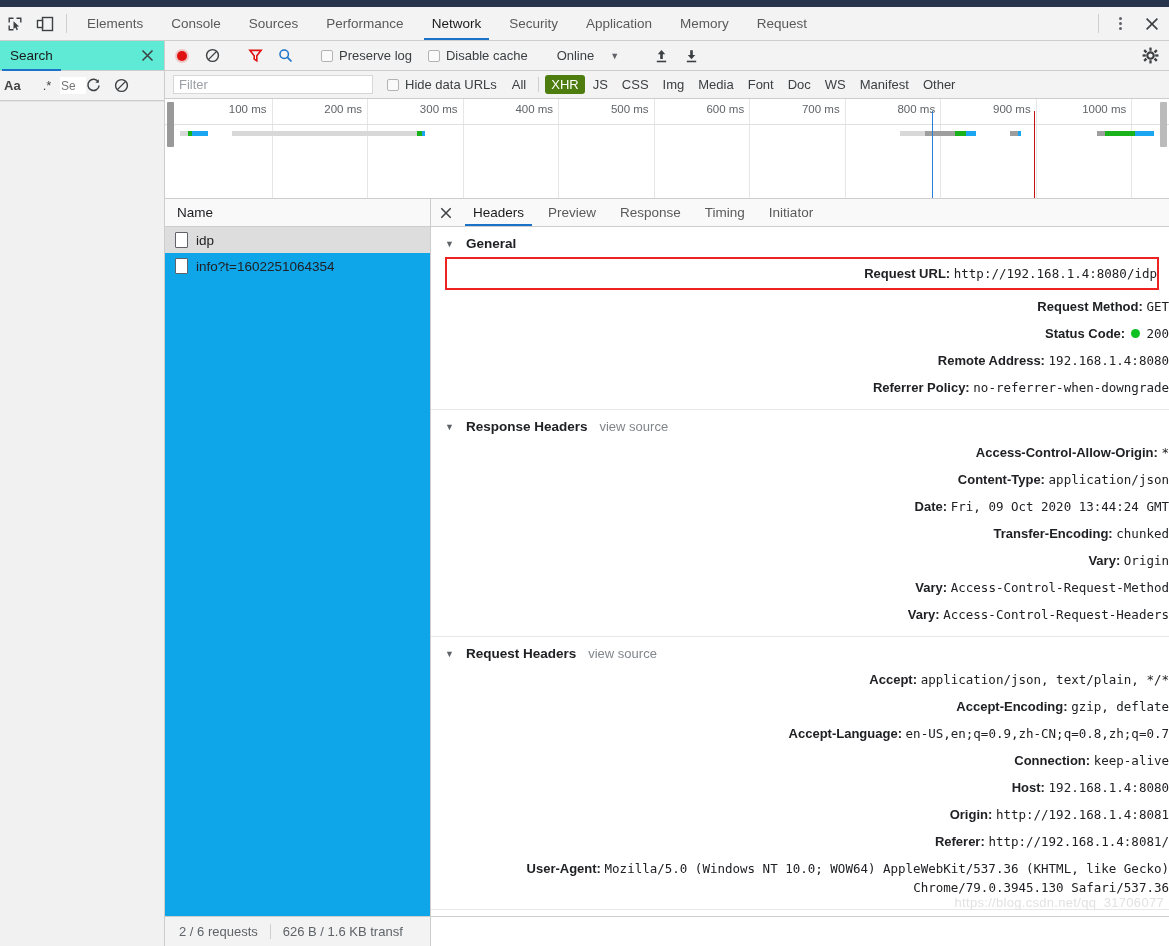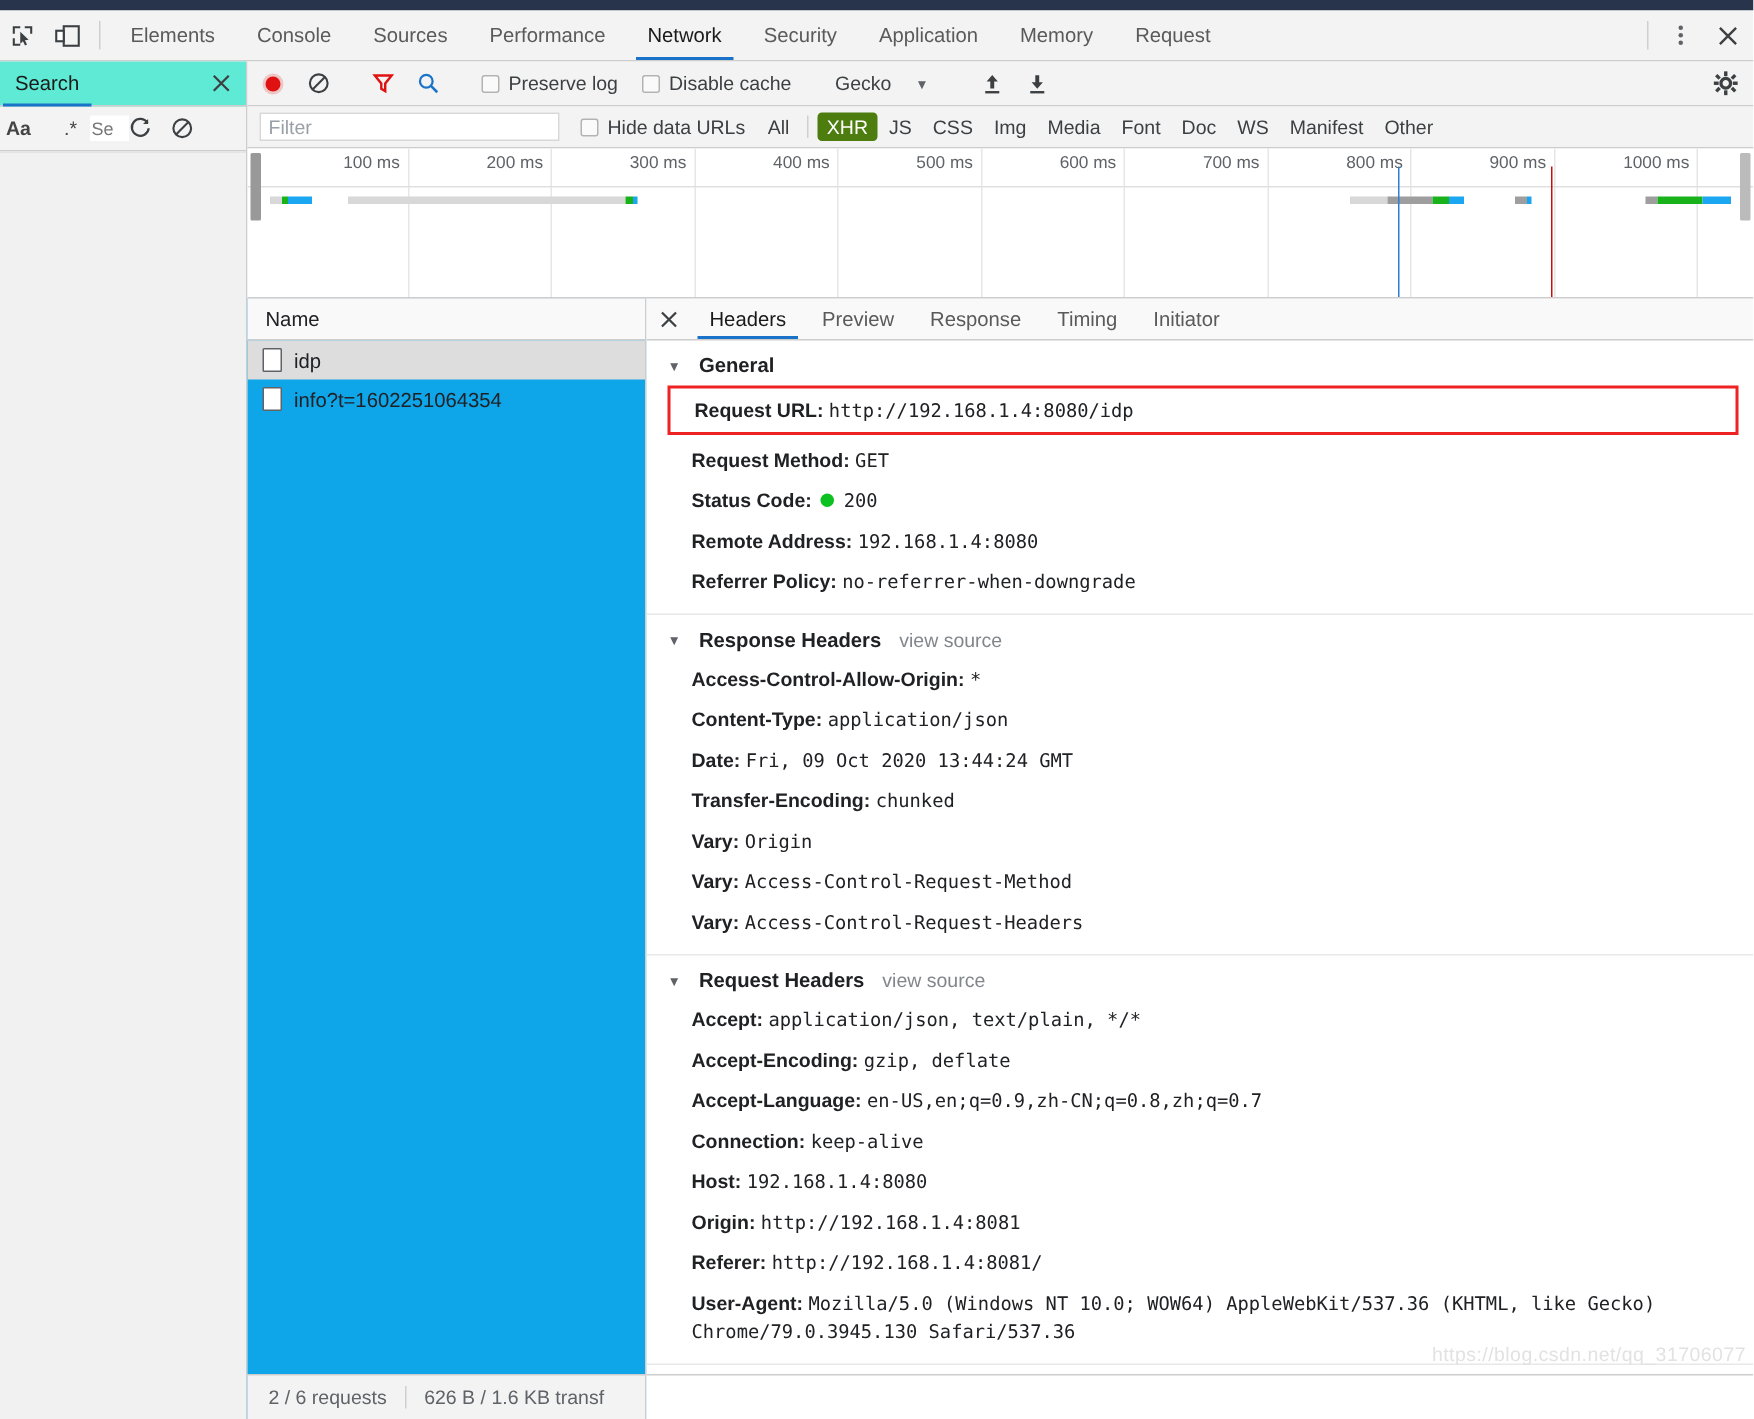--- a/index.html
+++ b/index.html
@@ -179,20 +179,21 @@
   .sec:last-child { border-bottom:none; }
   .sechead {
     display:flex; align-items:center; gap:12px; padding:3px 0 5px 14px;
     font-size:13.5px; font-weight:bold; color:#202124; cursor:pointer;
   }
   .tri { font-size:9px; color:#5f6368; }
   .viewsrc { font-weight:normal; color:#80868b; font-size:13px; cursor:pointer; }
   .hrow {
     padding:4px 0 4px 30px; font-size:13px; line-height:19px; color:#202124;
     word-break:break-word;
+    text-align:right;
   }
   .hname { font-weight:bold; }
   .hval { font-family:"DejaVu Sans Mono", monospace; font-size:12.5px; color:#202124; }
   .hrow.boxed {
     margin:1px 10px 3px 14px; padding:5px 0 5px 16px;
     border:2px solid #ee2222; display:block;
   }
   .statusdot {
     display:inline-block; width:9px; height:9px; border-radius:50%;
     background:#0cc121; margin:0 3px 0 2px; vertical-align:baseline;
@@ -339,21 +340,21 @@
         <div class="vsep"></div>
         <label class="cblabel">
           <span class="cb"></span>
           <span>Preserve log</span>
         </label>
         <label class="cblabel">
           <span class="cb"></span>
           <span>Disable cache</span>
         </label>
         <div class="vsep"></div>
-        <div class="online"><span>Gecko</span></div>
+        <div class="online"><span>Online</span></div>
         <div class="caret">▼</div>
         <div class="vsep"></div>
         <div class="icobtn">
           <svg width="15" height="16" viewBox="0 0 16 16">
             <path d="M8 1.6l4 4.6H9.4v5H6.6v-5H4z" fill="#3c4043"></path>
             <rect x="3" y="13" width="10" height="1.7" fill="#3c4043"></rect>
           </svg>
         </div>
         <div class="icobtn">
           <svg width="15" height="16" viewBox="0 0 16 16">

